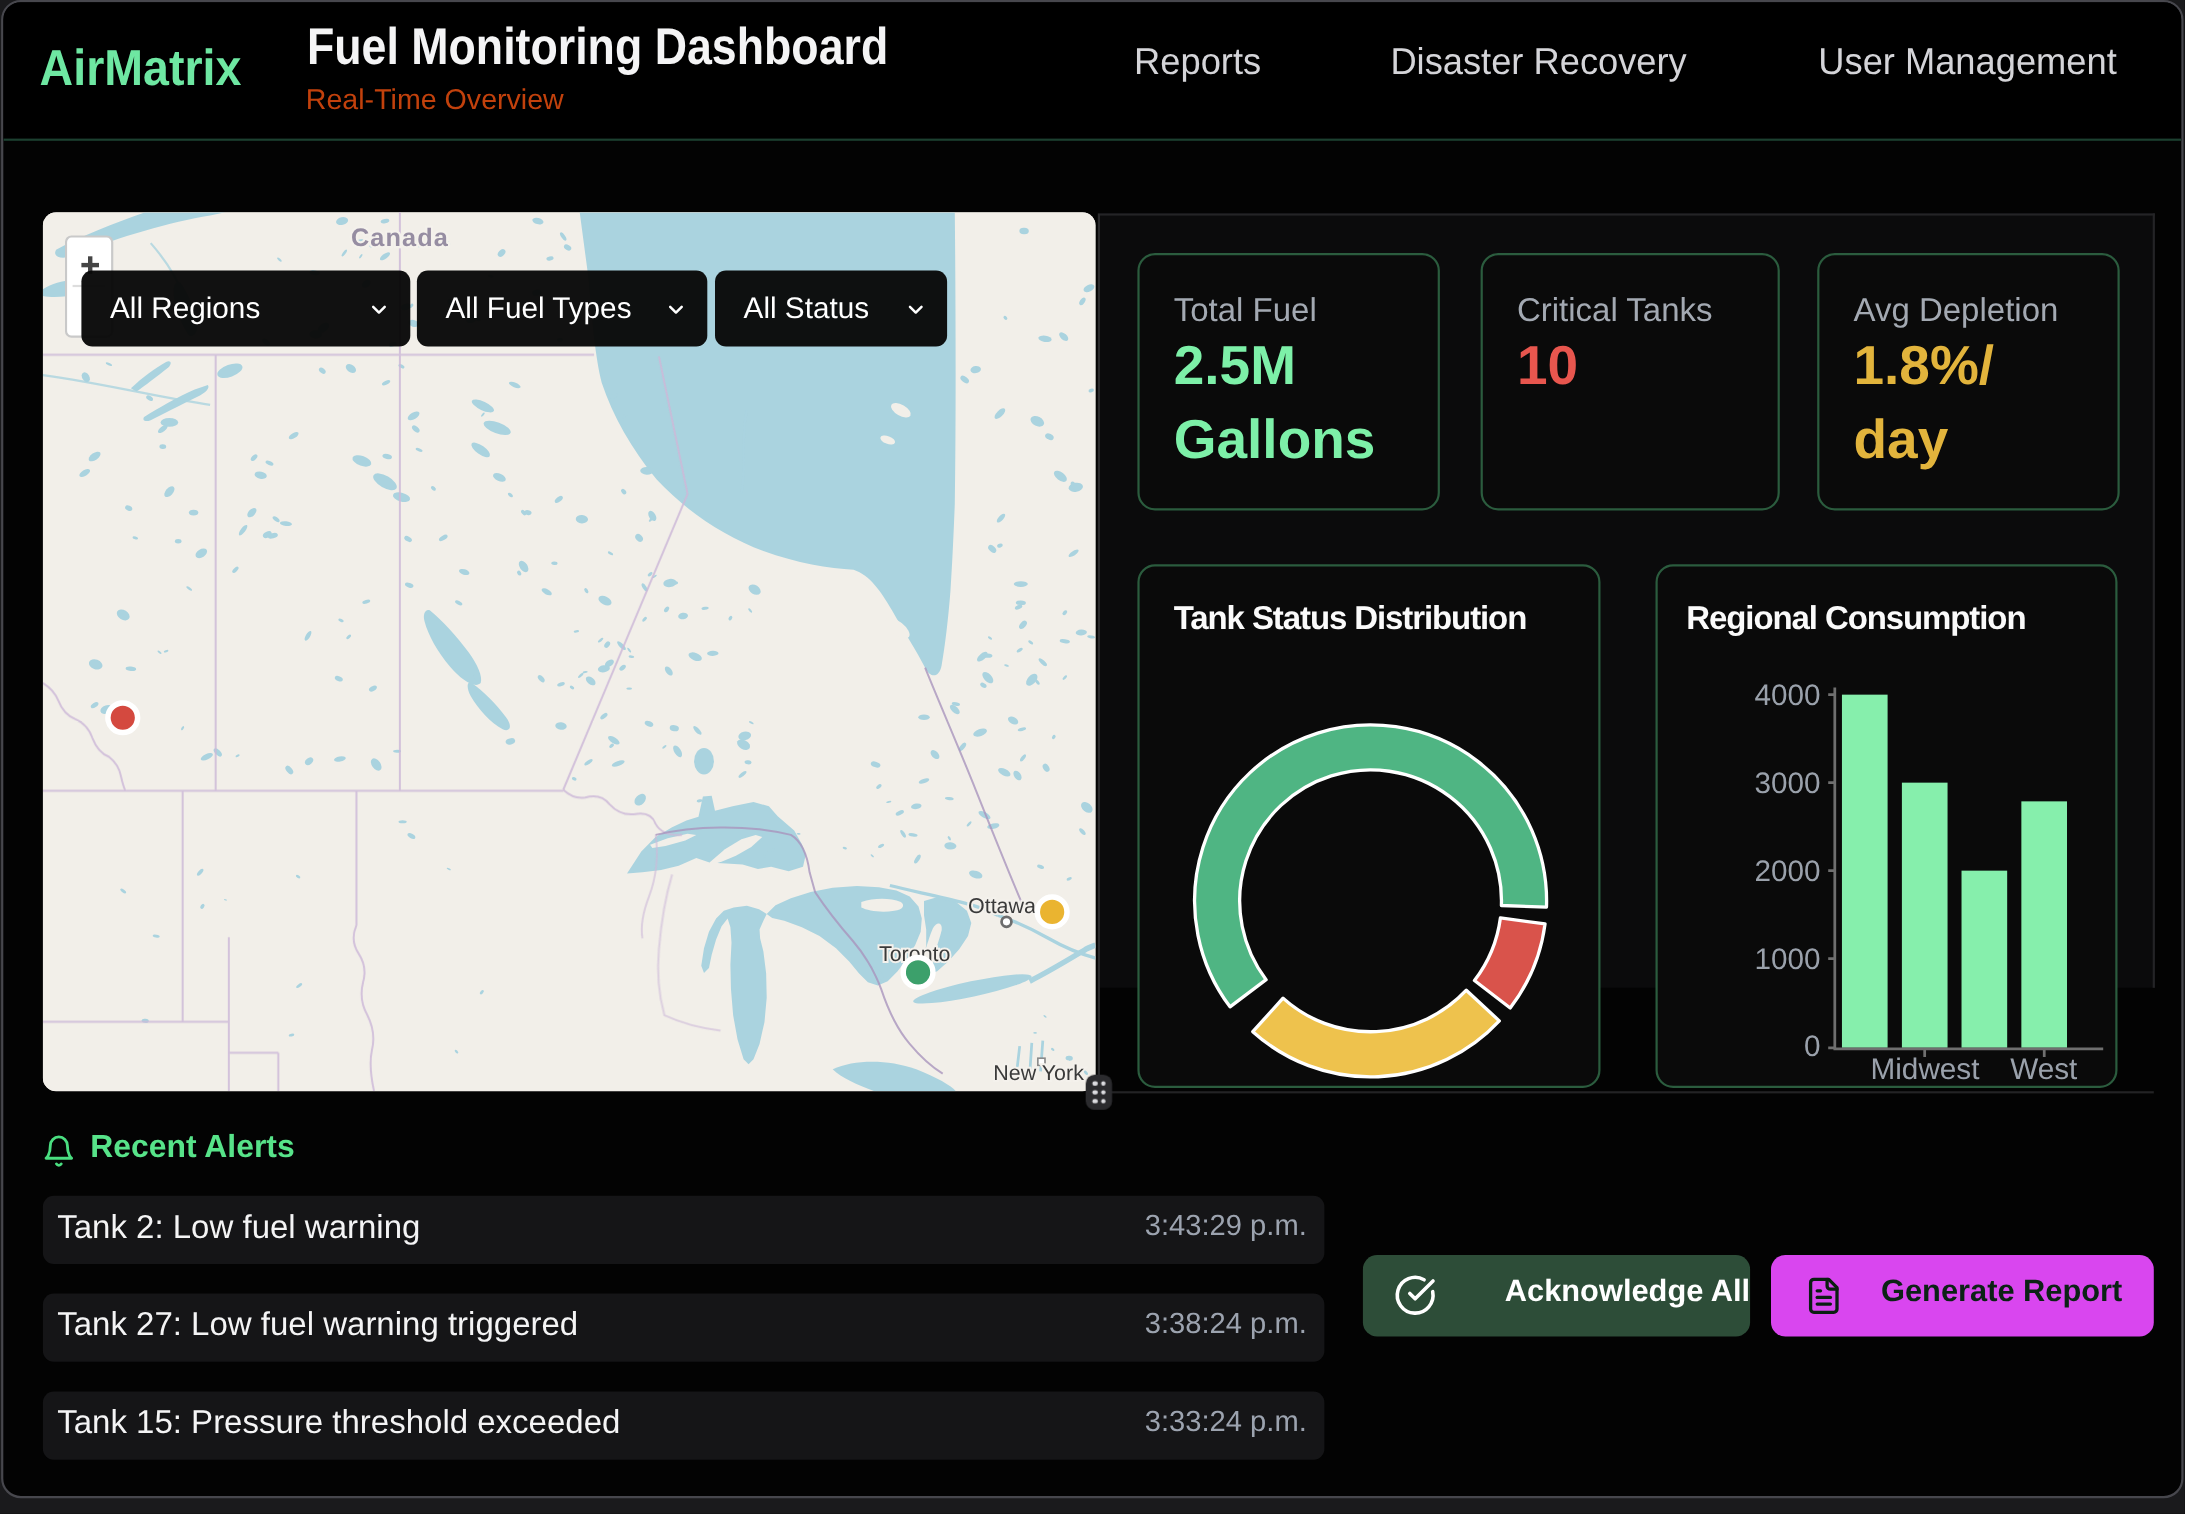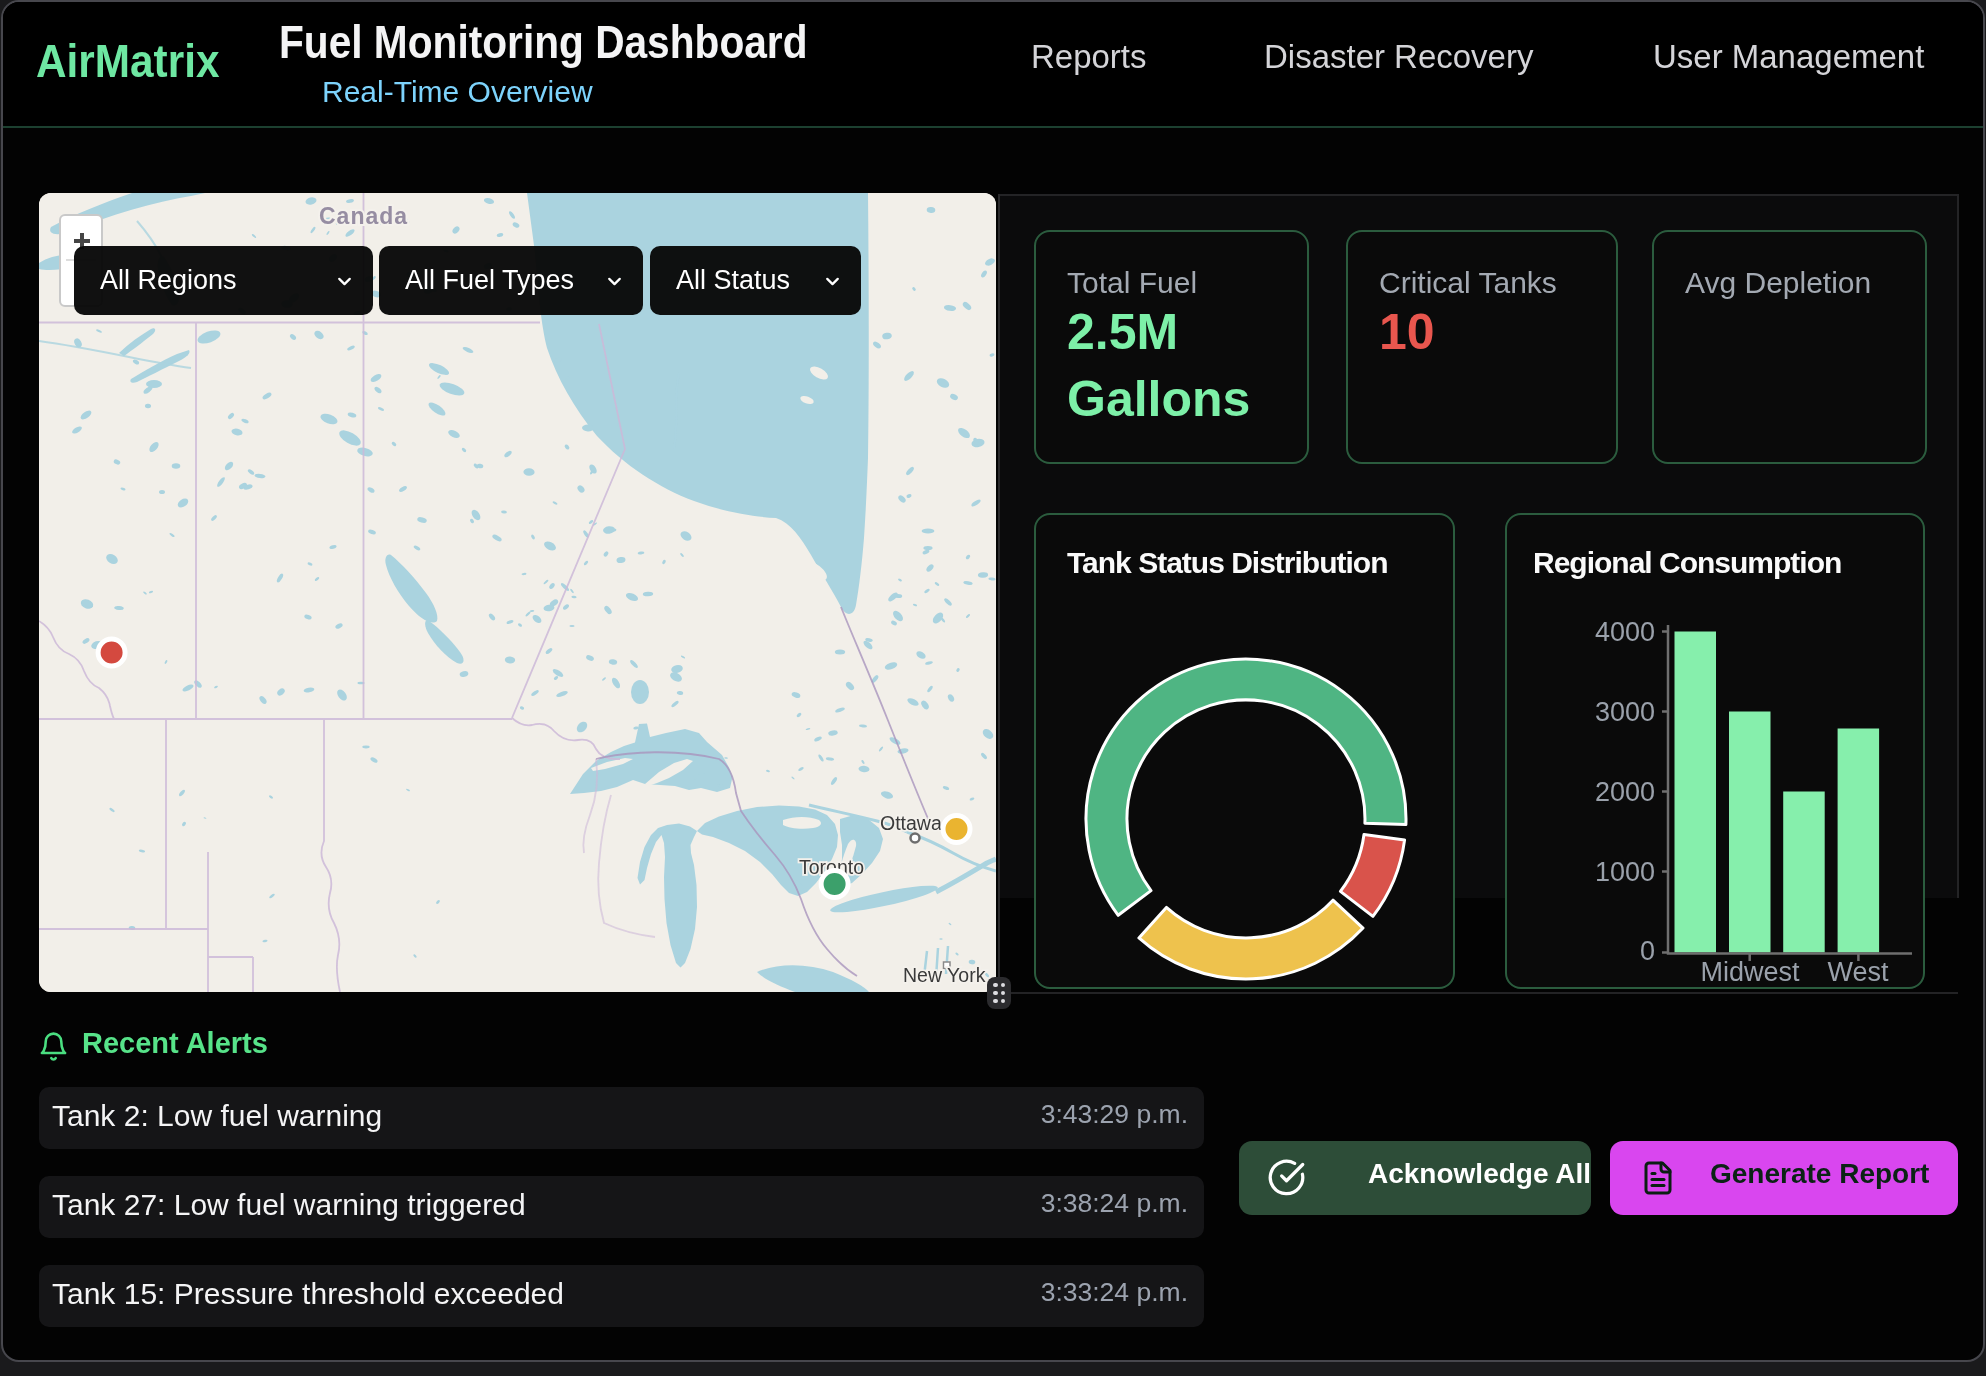--- a/index.html
+++ b/index.html
@@ -1,21 +1,21 @@
 <!DOCTYPE html>
 <html><head><meta charset="utf-8">
 <style>
   * { margin:0; padding:0; box-sizing:border-box; }
   html,body { width:1986px; height:1376px; background:#1a1a1c; font-family:"Liberation Sans", sans-serif; overflow:hidden; }
   .abs { position:absolute; }
   #app { position:absolute; left:1px; top:0; width:1984px; height:1362px; background:#030303; border:2px solid #47474d; border-radius:18px; overflow:hidden; }
   #hdr { position:absolute; left:0; top:0; width:100%; height:126px; background:#000; border-bottom:2px solid #1c4030;text-align:center; }
   #logo { position:absolute; left:33px; top:32px; font-size:46px; font-weight:bold; color:#6ee7a2; transform:scaleX(0.92); transform-origin:left; }
   #title { position:absolute; left:276px; top:12px; font-size:47px; font-weight:bold; color:#f4f4f5; transform:scaleX(0.865); transform-origin:left; white-space:nowrap; }
-  #subtitle { position:absolute; left:275px; top:73px; font-size:30px; color:#7dd3fc;margin-left:44px; }
+  #subtitle { position:absolute; left:275px; top:73px; font-size:26px; color:#c2410c; }
   .nav { position:absolute; top:35px; font-size:34px; color:#d4d4d8; font-weight:500; transform:scaleX(0.97); transform-origin:left; }
   #map { position:absolute; left:36px; top:191px; width:957px; height:799px; border-radius:12px; overflow:hidden; background:#f2efe9; }
   .dd { position:absolute; height:69px; background:rgba(7,7,7,0.96); border-radius:10px; color:#fff; font-size:27px; display:flex; align-items:center; padding-left:26px; }
   .dd svg { position:absolute; right:18px; top:25px; }
   #vdiv { position:absolute; left:995px; top:192px; width:2px; height:798px; background:#2a2a2c; }
   #hdiv { position:absolute; left:997px; top:990px; width:958px; height:2px; background:#232325; }
   #rpanel { position:absolute; left:997px; top:192px; width:959px; height:704px; background:#0b0b0c; border-top:2px solid #242426; border-right:2px solid #242426; }
   .scard { position:absolute; top:34px; height:234px; background:#0a0a0a; border:2px solid #2b5c3e; border-radius:16px; }
   .scard .lbl { position:absolute; left:31px; top:34px; font-size:30px; color:#a3a9b2; }
   .scard .val { position:absolute; left:31px; top:67px; font-size:50px; line-height:67px; font-weight:bold; }
@@ -437,20 +437,21 @@
     <div class="scard" style="left:34px;width:275px;">
       <div class="lbl">Total Fuel</div>
       <div class="val" style="color:#7df0a8;">2.5M<br>Gallons</div>
     </div>
     <div class="scard" style="left:346px;width:272px;">
       <div class="lbl">Critical Tanks</div>
       <div class="val" style="color:#e8564e;">10</div>
     </div>
     <div class="scard" style="left:652px;width:275px;">
       <div class="lbl">Avg Depletion</div>
+      <div class="val" style="color:#e2b43c;">1.8%/<br>day</div>
     </div>
     <div class="ccard" style="left:34px;width:421px;">
       <div class="ct">Tank Status Distribution</div>
       <svg width="421" height="476" viewBox="0 0 421 476" style="position:absolute;left:0;top:0;">
         <g stroke="#fff" stroke-width="3" stroke-linejoin="round">
           <path d="M82.2,400.3 A160,160 0 1 1 369.9,309.6 L328.9,308.2 A119,119 0 1 0 115.0,375.6 Z" fill="#4fb583"></path>
           <path d="M368.6,324.9 A160,160 0 0 1 336.9,401.4 L304.4,376.4 A119,119 0 0 0 328.0,319.5 Z" fill="#d9534b"></path>
           <path d="M327.0,413.1 A160,160 0 0 1 102.9,422.9 L130.4,392.4 A119,119 0 0 0 297.0,385.2 Z" fill="#eec24d"></path>
         </g>
       </svg>

